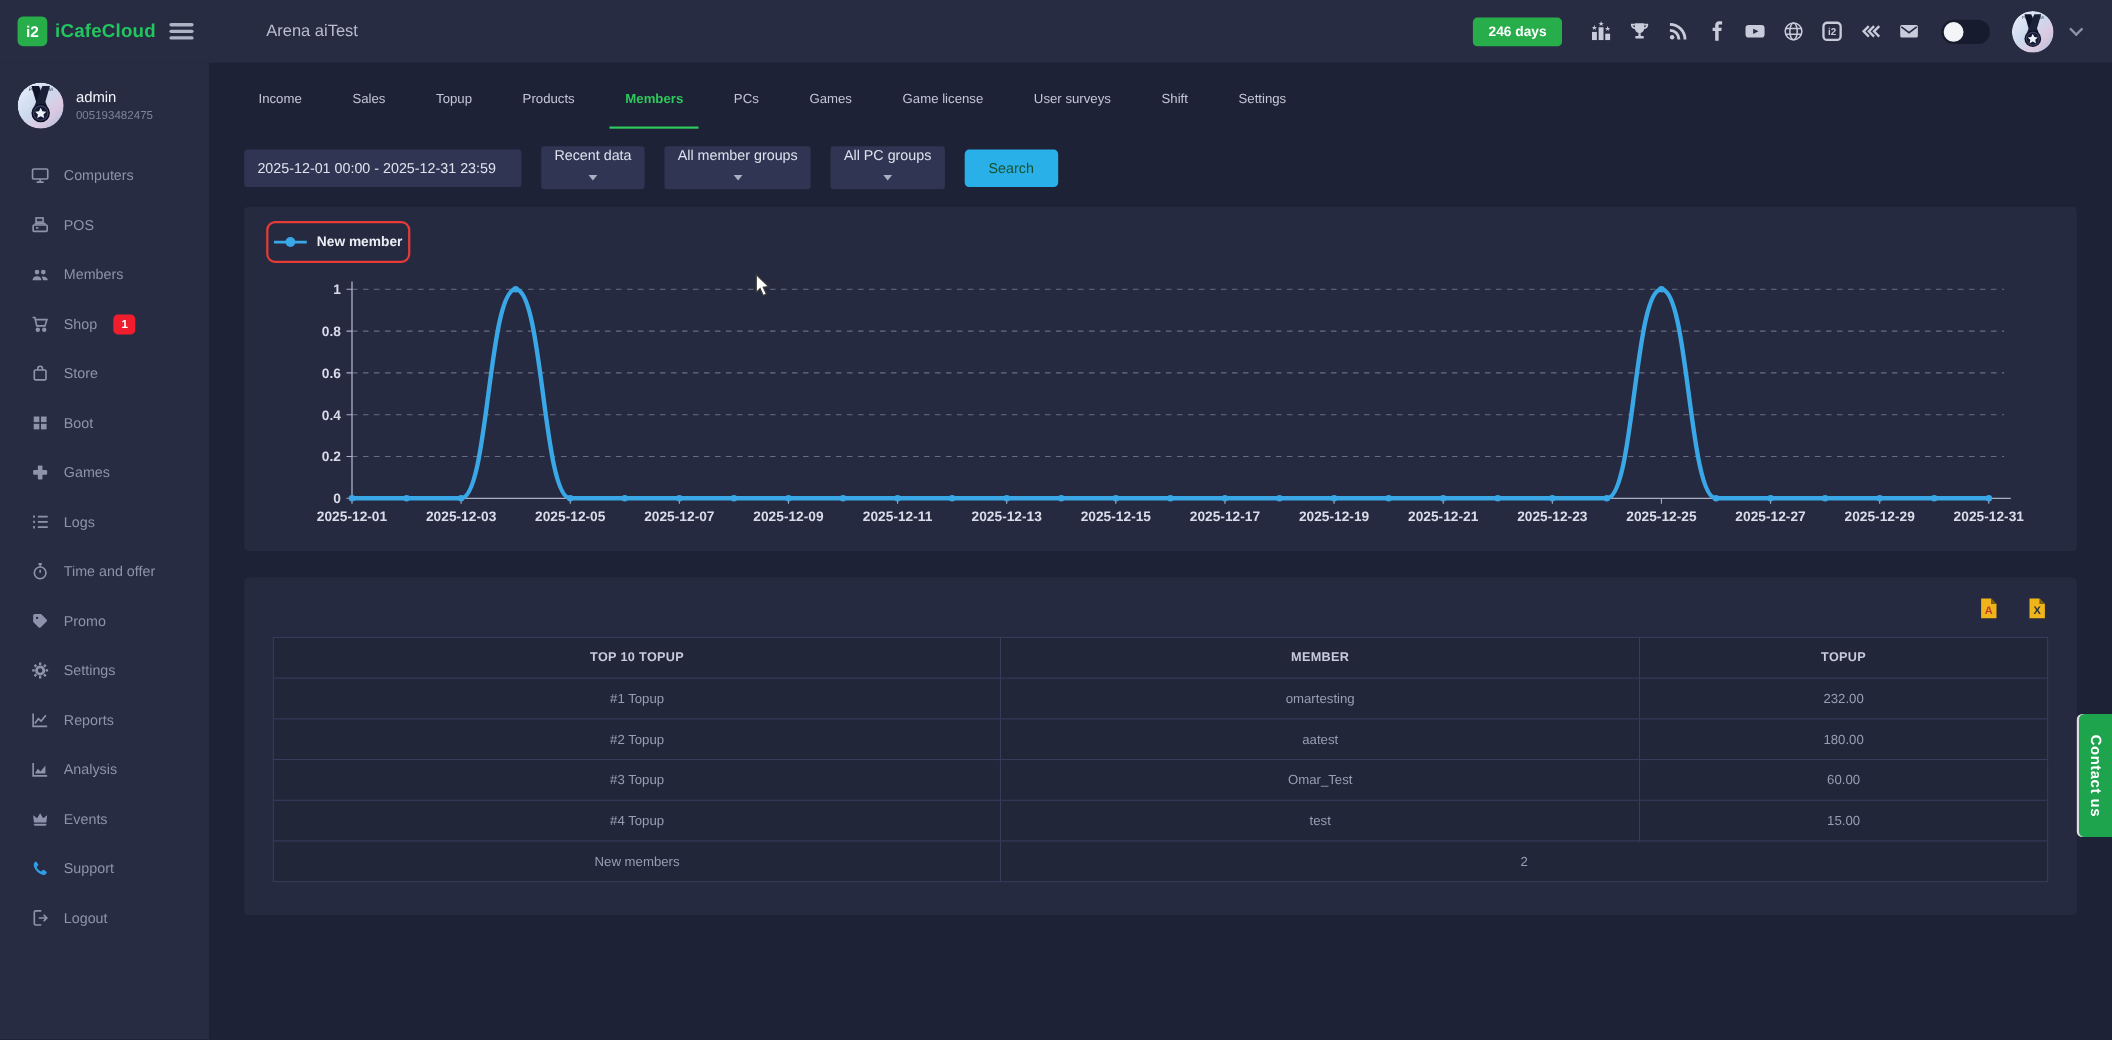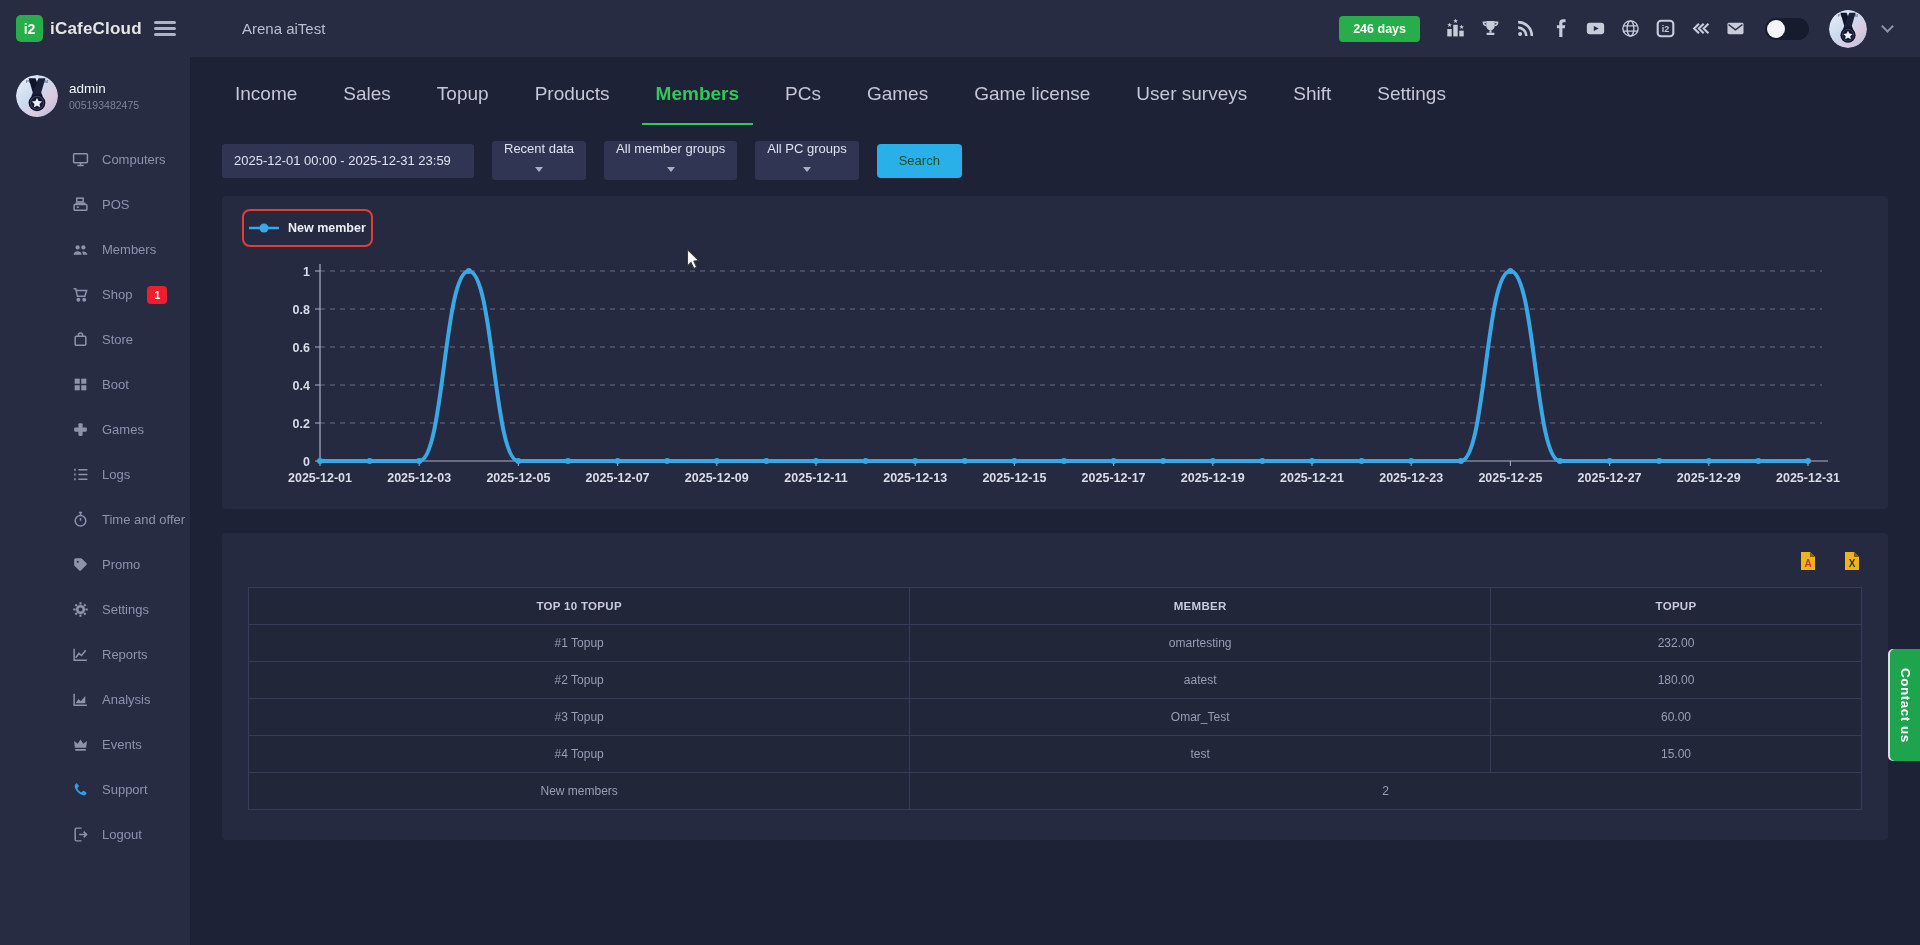--- a/index.html
+++ b/index.html
@@ -15,21 +15,21 @@
   }
   svg { display:block; }
 
   
   .topbar{ position:absolute; top:0; left:0; width:1920px; height:57px; background:var(--panel);
            display:flex; align-items:center; z-index:5;gap:16px;}
   .brand-zone{ width:190px; display:flex; align-items:center; padding:0 14px 0 16px; gap:12px; }
   .logo{ display:flex; align-items:center; gap:7px; }
   .logo-mark{ width:27px; height:27px; background:#27ae4b; border-radius:5px; color:#fff;
               font-weight:bold; font-size:14px; display:flex; align-items:center; justify-content:center;}
-  .logo-text{ color:#e5e5e5; font-weight:bold; font-size:17px; letter-spacing:.2px;}
+  .logo-text{ color:#22c55e; font-weight:bold; font-size:17px; letter-spacing:.2px;}
   .hamburger{ margin-left:auto; width:22px; cursor:pointer; color:#aeb3c6;}
   .hamburger div{ height:2.5px; background:currentColor; margin:3.5px 0; border-radius:2px;}
   .page-title{ margin-left:36px; font-size:15px; color:#b9bdce; }
   .topbar-right{ margin-left:auto; display:flex; align-items:center; gap:16px; padding-right:28px;}
   .days-badge{ background:var(--green); color:#fff; font-size:12.5px; font-weight:bold;
                padding:6px 14px; border-radius:4px; cursor:pointer; margin-right:10px;}
   .tb-icon{ color:#c8ccda; width:19px; height:19px; cursor:pointer; display:flex; align-items:center; justify-content:center;}
   .toggle{ width:44px; height:22px; border-radius:11px; background:#171b2e; position:relative; cursor:pointer; margin:0 4px;}
   .toggle .knob{ position:absolute; top:2px; left:2px; width:18px; height:18px; border-radius:50%; background:#f2f4f8;}
   .avatar{ width:38px; height:38px; border-radius:50%; overflow:hidden; cursor:pointer; }
@@ -37,30 +37,30 @@
          transform:rotate(45deg); margin-top:-4px; cursor:pointer;}
 
   
   .sidebar{ position:absolute; top:57px; left:0; bottom:0; width:190px; background:var(--panel); }
   .profile{ display:flex; align-items:center; gap:11px; padding:18px 16px 10px 16px; }
   .profile .avatar{ width:42px; height:42px; }
   .p-name{ color:#f2f3f8; font-weight:normal; font-size:13.5px; }
   .p-id{ color:#7d8398; font-size:10.5px; margin-top:3px; }
   .menu{ list-style:none; margin-top:10px; }
   .menu li{ display:flex; align-items:center; gap:13px; height:45px; padding-left:28px;
-            color:var(--muted); font-size:13px; cursor:pointer;margin-left:44px; }
+            color:var(--muted); font-size:13px; cursor:pointer; }
   .mi{ width:17px; height:17px; flex:0 0 17px; }
   .mi svg{ width:17px; height:17px; }
   .shop-badge{ background:var(--red); color:#fff; font-size:10.5px; font-weight:bold;
                padding:3px 7px; border-radius:4px; margin-left:2px;}
 
   
   .main{ position:absolute; left:190px; top:57px; right:0; bottom:0; }
   .tabs{ display:flex; gap:46px; margin:26px 0 0 45px; }
-  .tab{ font-size:19px; color:#c3c7d6; cursor:pointer; position:relative; padding-bottom:20px; white-space:nowrap;}
+  .tab{ font-size:12px; color:#c3c7d6; cursor:pointer; position:relative; padding-bottom:20px; white-space:nowrap;}
   .tab.active{ color:var(--tabgreen); font-weight:bold; }
   .tab.active::after{ content:""; position:absolute; left:-14px; right:-14px; bottom:0; height:2px; background:var(--tabgreen); }
 
   .filters{ display:flex; gap:18px; margin:16px 0 0 32px; align-items:center;}
   .f-input{ background:#2f3552; border:none; outline:none; color:#dfe2ee; font-size:13px;
             height:34px; border-radius:3px; padding:0 12px; width:252px; font-family:"Liberation Sans",sans-serif;}
   .dropdown{ background:#2f3552; height:39px; border-radius:3px; padding:0 12px; display:flex;
              align-items:center; gap:9px; color:#dfe2ee; font-size:13px; cursor:pointer;flex-direction:column;}
   .dd-arrow{ width:0; height:0; border-left:4.5px solid transparent; border-right:4.5px solid transparent;
              border-top:5.5px solid #aab0c4; margin-top:2px;}

